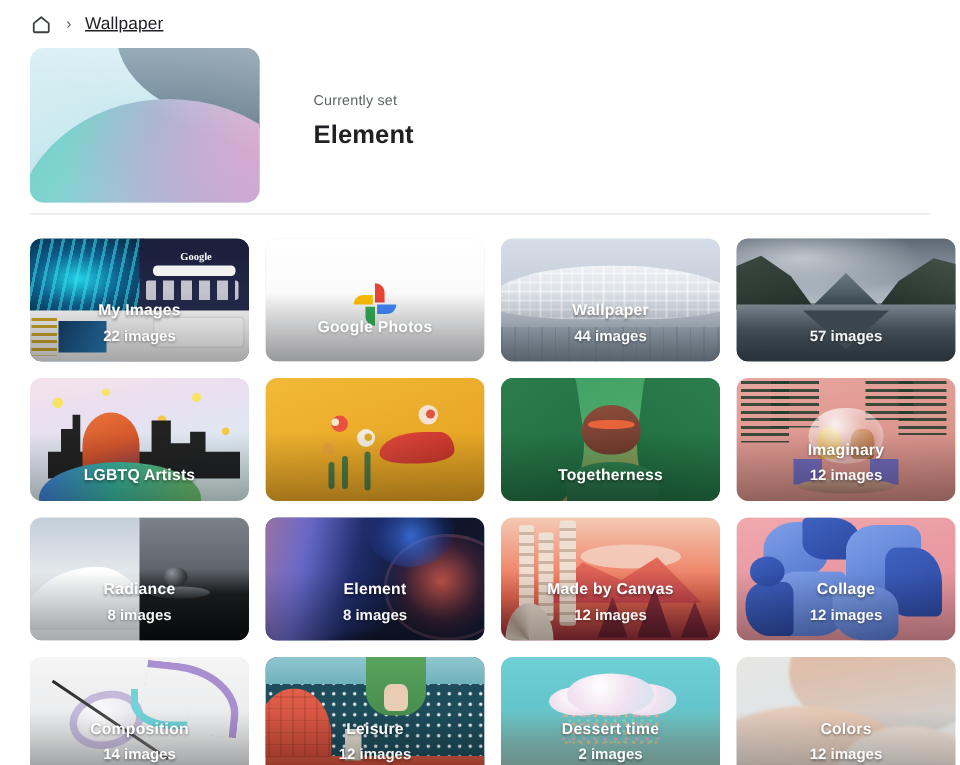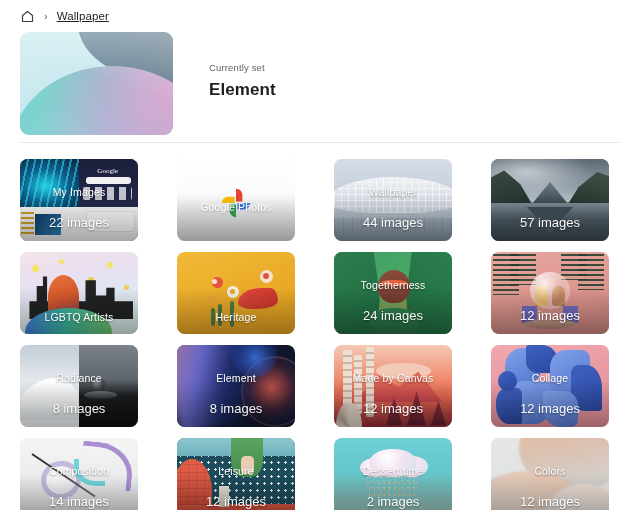--- a/index.html
+++ b/index.html
@@ -65,38 +65,39 @@
 
   
   .grid {
     display: grid;
     grid-template-columns: repeat(4, 146px);
     gap: 11px 11px;
     padding: 16px 0 0 20px;
   }
   .card {
     position: relative;
-    width: 118px; height: 82px;
+    width: 146px; height: 82px;
     border-radius: 8px;
     overflow: hidden;
     cursor: pointer;
     background: #e8eaed;
+    font-weight: bold;
   }
   .card .art { position: absolute; inset: 0; }
   .card .shade {
     position: absolute; left: 0; right: 0; bottom: 0; height: 46px;
     background: linear-gradient(to top, rgba(0,0,0,.30), rgba(0,0,0,0));
   }
   .card .cap {
     position: absolute; left: 0; right: 0; bottom: 11px;
     text-align: center; color: #fff;
     text-shadow: 0 1px 2px rgba(0,0,0,.45);
   }
   .card .cap .t { font-size: 10.5px; letter-spacing: .15px; }
-  .card .cap .c { font-size: 13px; margin-top: 17px; opacity: .95; }
+  .card .cap .c { font-size: 10px; margin-top: 6px; opacity: .95; }
   .card.photos .cap { text-shadow: 0 1px 2px rgba(0,0,0,.25); }
 
   
   
   .art-myimages { background: linear-gradient(90deg,#0b2b4a 0%, #104f77 28%, #0a1b33 52%, #141733 100%); }
   .art-myimages .scr-a {
     position: absolute; left: 0; top: 0; width: 52%; height: 60%;
     background:
       repeating-linear-gradient(102deg, rgba(60,220,235,.55) 0 2px, rgba(10,40,70,0) 2px 7px),
       radial-gradient(ellipse at 42% 55%, #1fd3e8 0%, #0e5f8d 45%, #07203a 100%);
@@ -591,55 +592,54 @@
       <div class="fl" style="left:45%;top:45%;width:5px;height:5px;background:#e0a723"></div>
       <div class="fl" style="left:70%;top:22%;width:13px;height:13px;background:#f6e3cf"></div>
       <div class="fl" style="left:73%;top:25%;width:6px;height:6px;background:#e2543f"></div>
       <div class="fl" style="left:26%;top:52%;width:8px;height:8px;background:#e8a33a"></div>
       <div class="fl" style="left:35%;bottom:10%;width:4px;height:22px;background:#4e7b44;border-radius:2px"></div>
       <div class="fl" style="left:45%;bottom:8%;width:4px;height:26px;background:#4e7b44;border-radius:2px"></div>
       <div class="fl" style="left:29%;bottom:10%;width:4px;height:18px;background:#4e7b44;border-radius:2px"></div>
     </div>
     <div class="shade"></div>
     <div class="cap">
-      <div class="t">Heritage</div>
     </div>
   </div>
 
   <div class="card">
     <div class="art art-tog">
       <div class="leafL"></div>
         <div class="leafR"></div>
       <div class="hair"></div>
         <div class="face"></div>
         <div class="glasses"></div>
         <div class="body"></div>
     </div>
     <div class="shade"></div>
     <div class="cap">
       <div class="t">Togetherness</div>
-      <div class="c">24 images</div>
     </div>
   </div>
 
   <div class="card">
     <div class="art art-imag">
       <div class="vine" style="left:2%"></div>
       <div class="vine" style="left:16%;height:44%"></div>
       <div class="vine" style="right:4%;height:50%"></div>
       <div class="vine" style="right:19%;height:38%"></div>
       <div class="boxL"></div>
         <div class="boxR"></div>
       <div class="plinth"></div>
         <div class="toyA"></div>
         <div class="toyB"></div>
         <div class="globe"></div>
     </div>
     <div class="shade"></div>
     <div class="cap">
+      <div class="t">Imaginary</div>
       <div class="c">12 images</div>
     </div>
   </div>
 
   <div class="card">
     <div class="art art-rad">
       <div class="lft"></div>
         <div class="dune"></div>
         <div class="rgt"></div>
       <div class="pool"></div>

